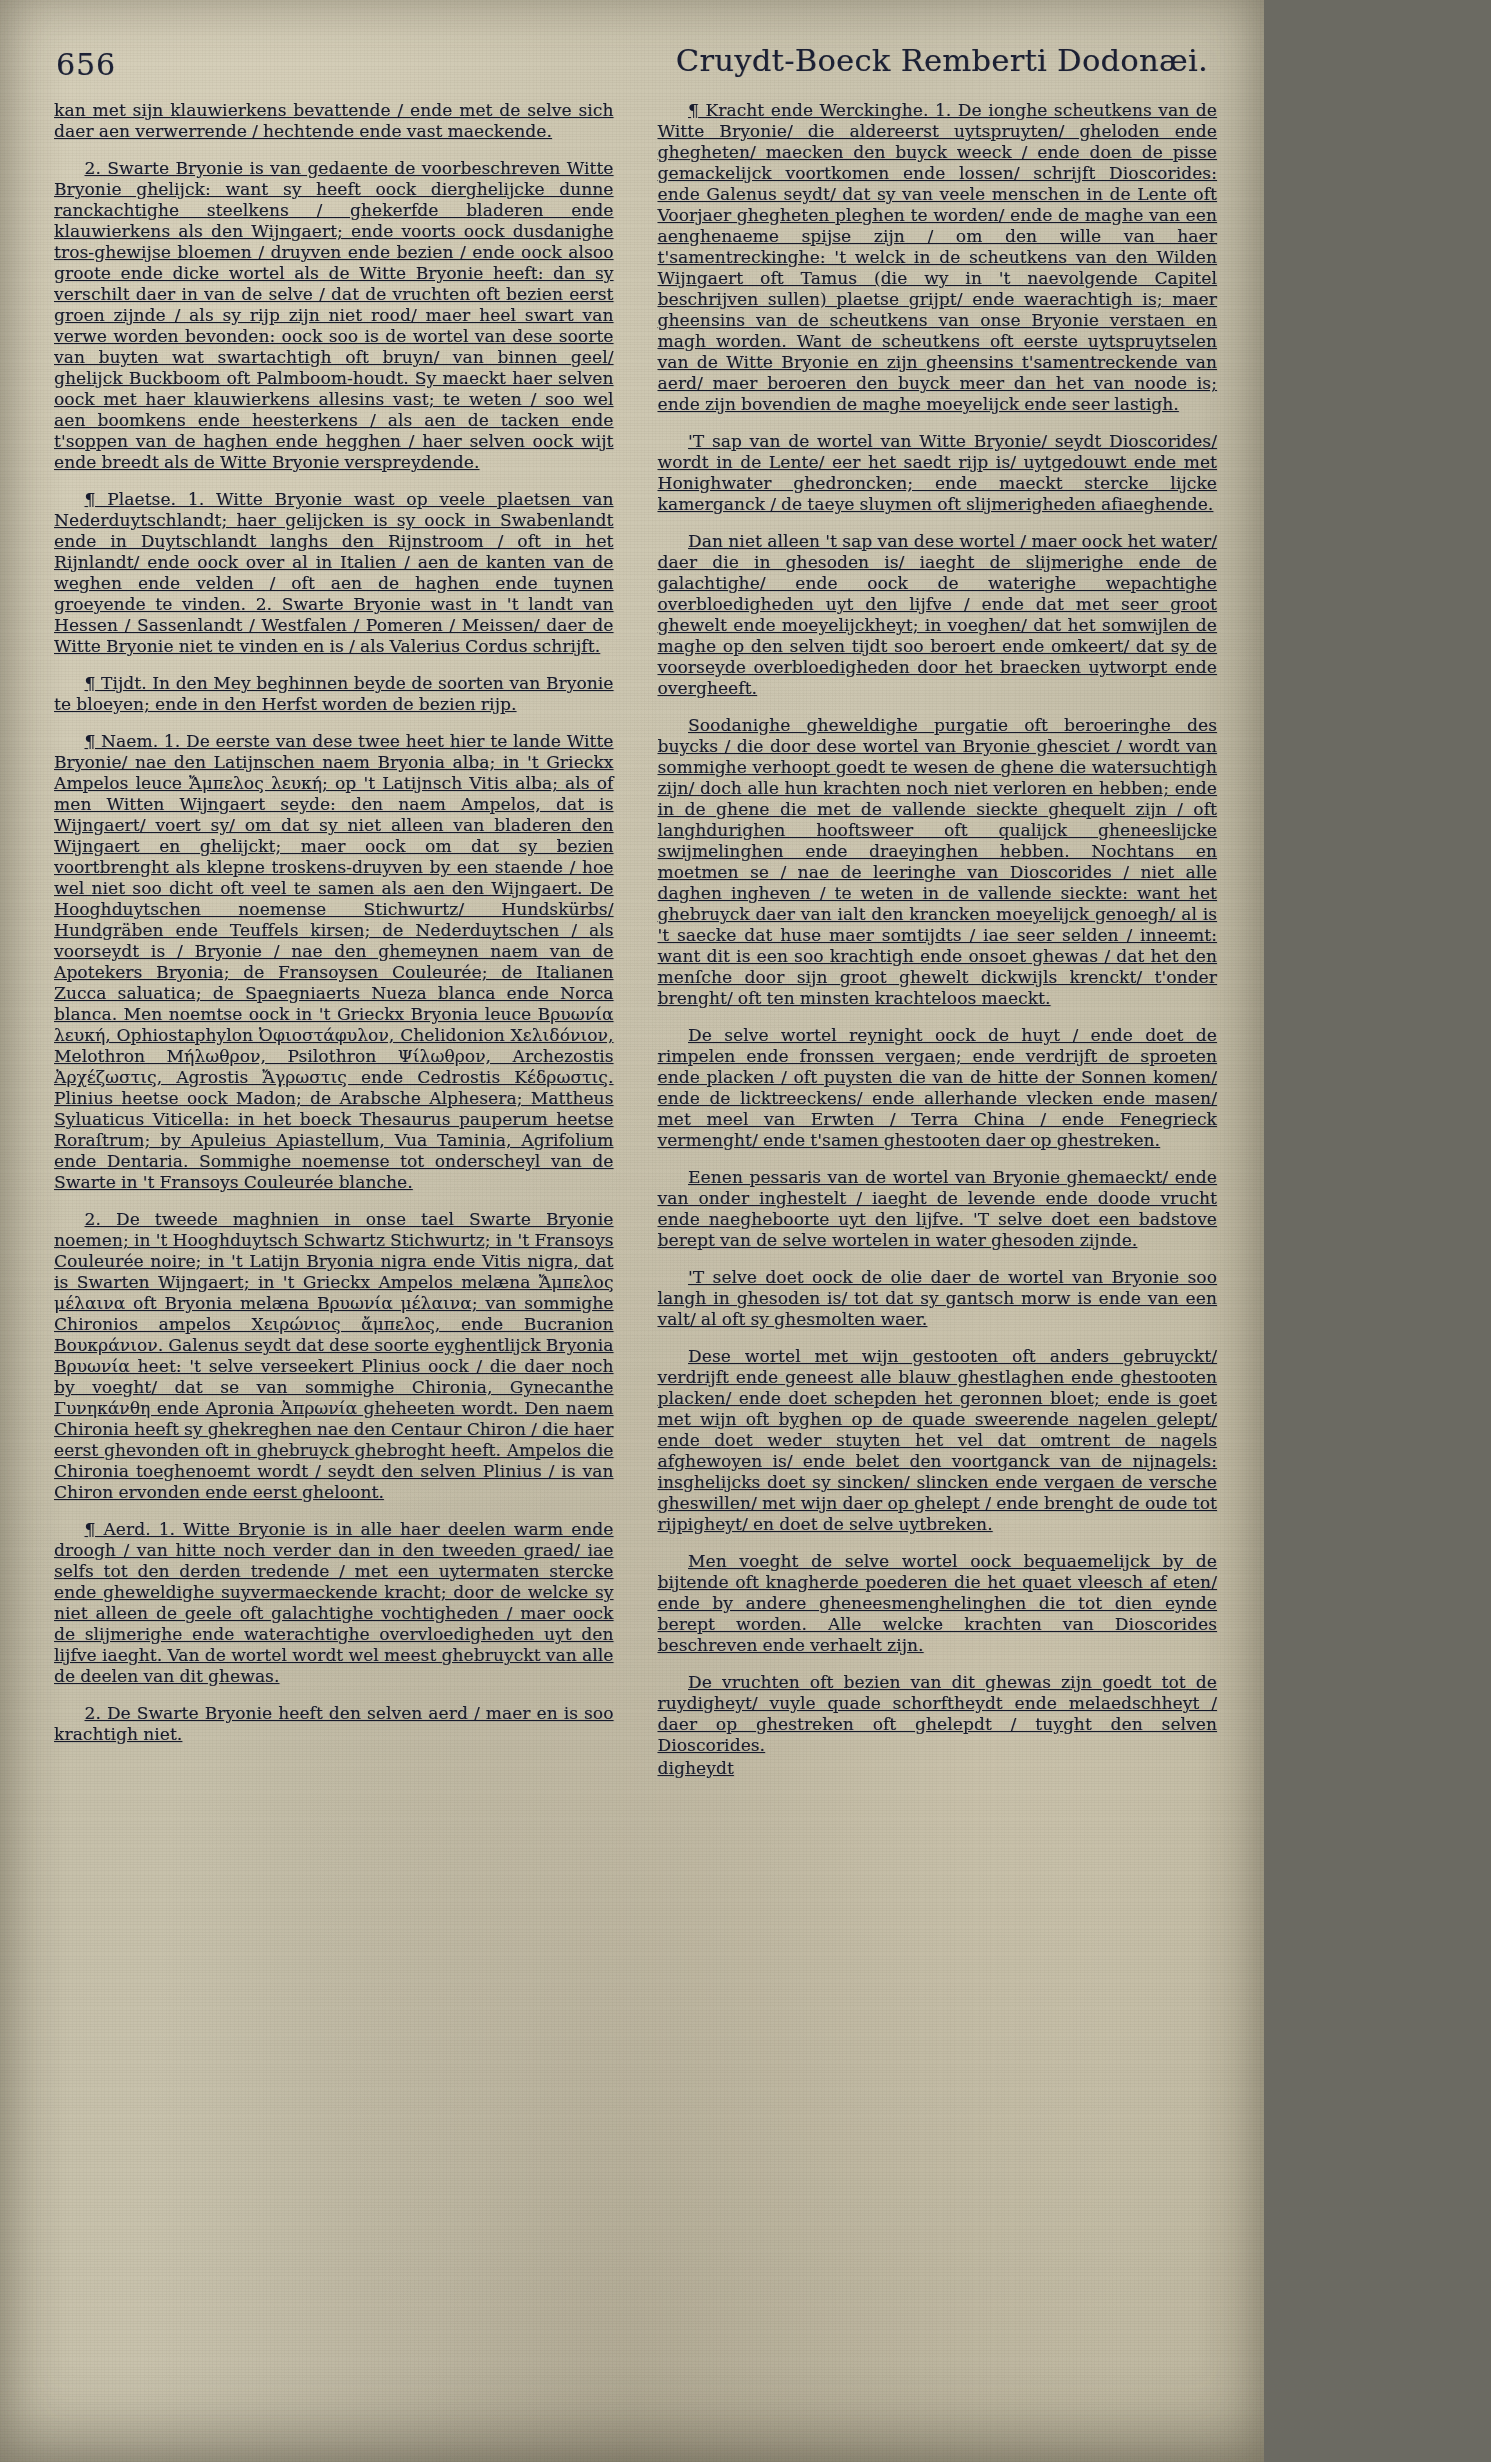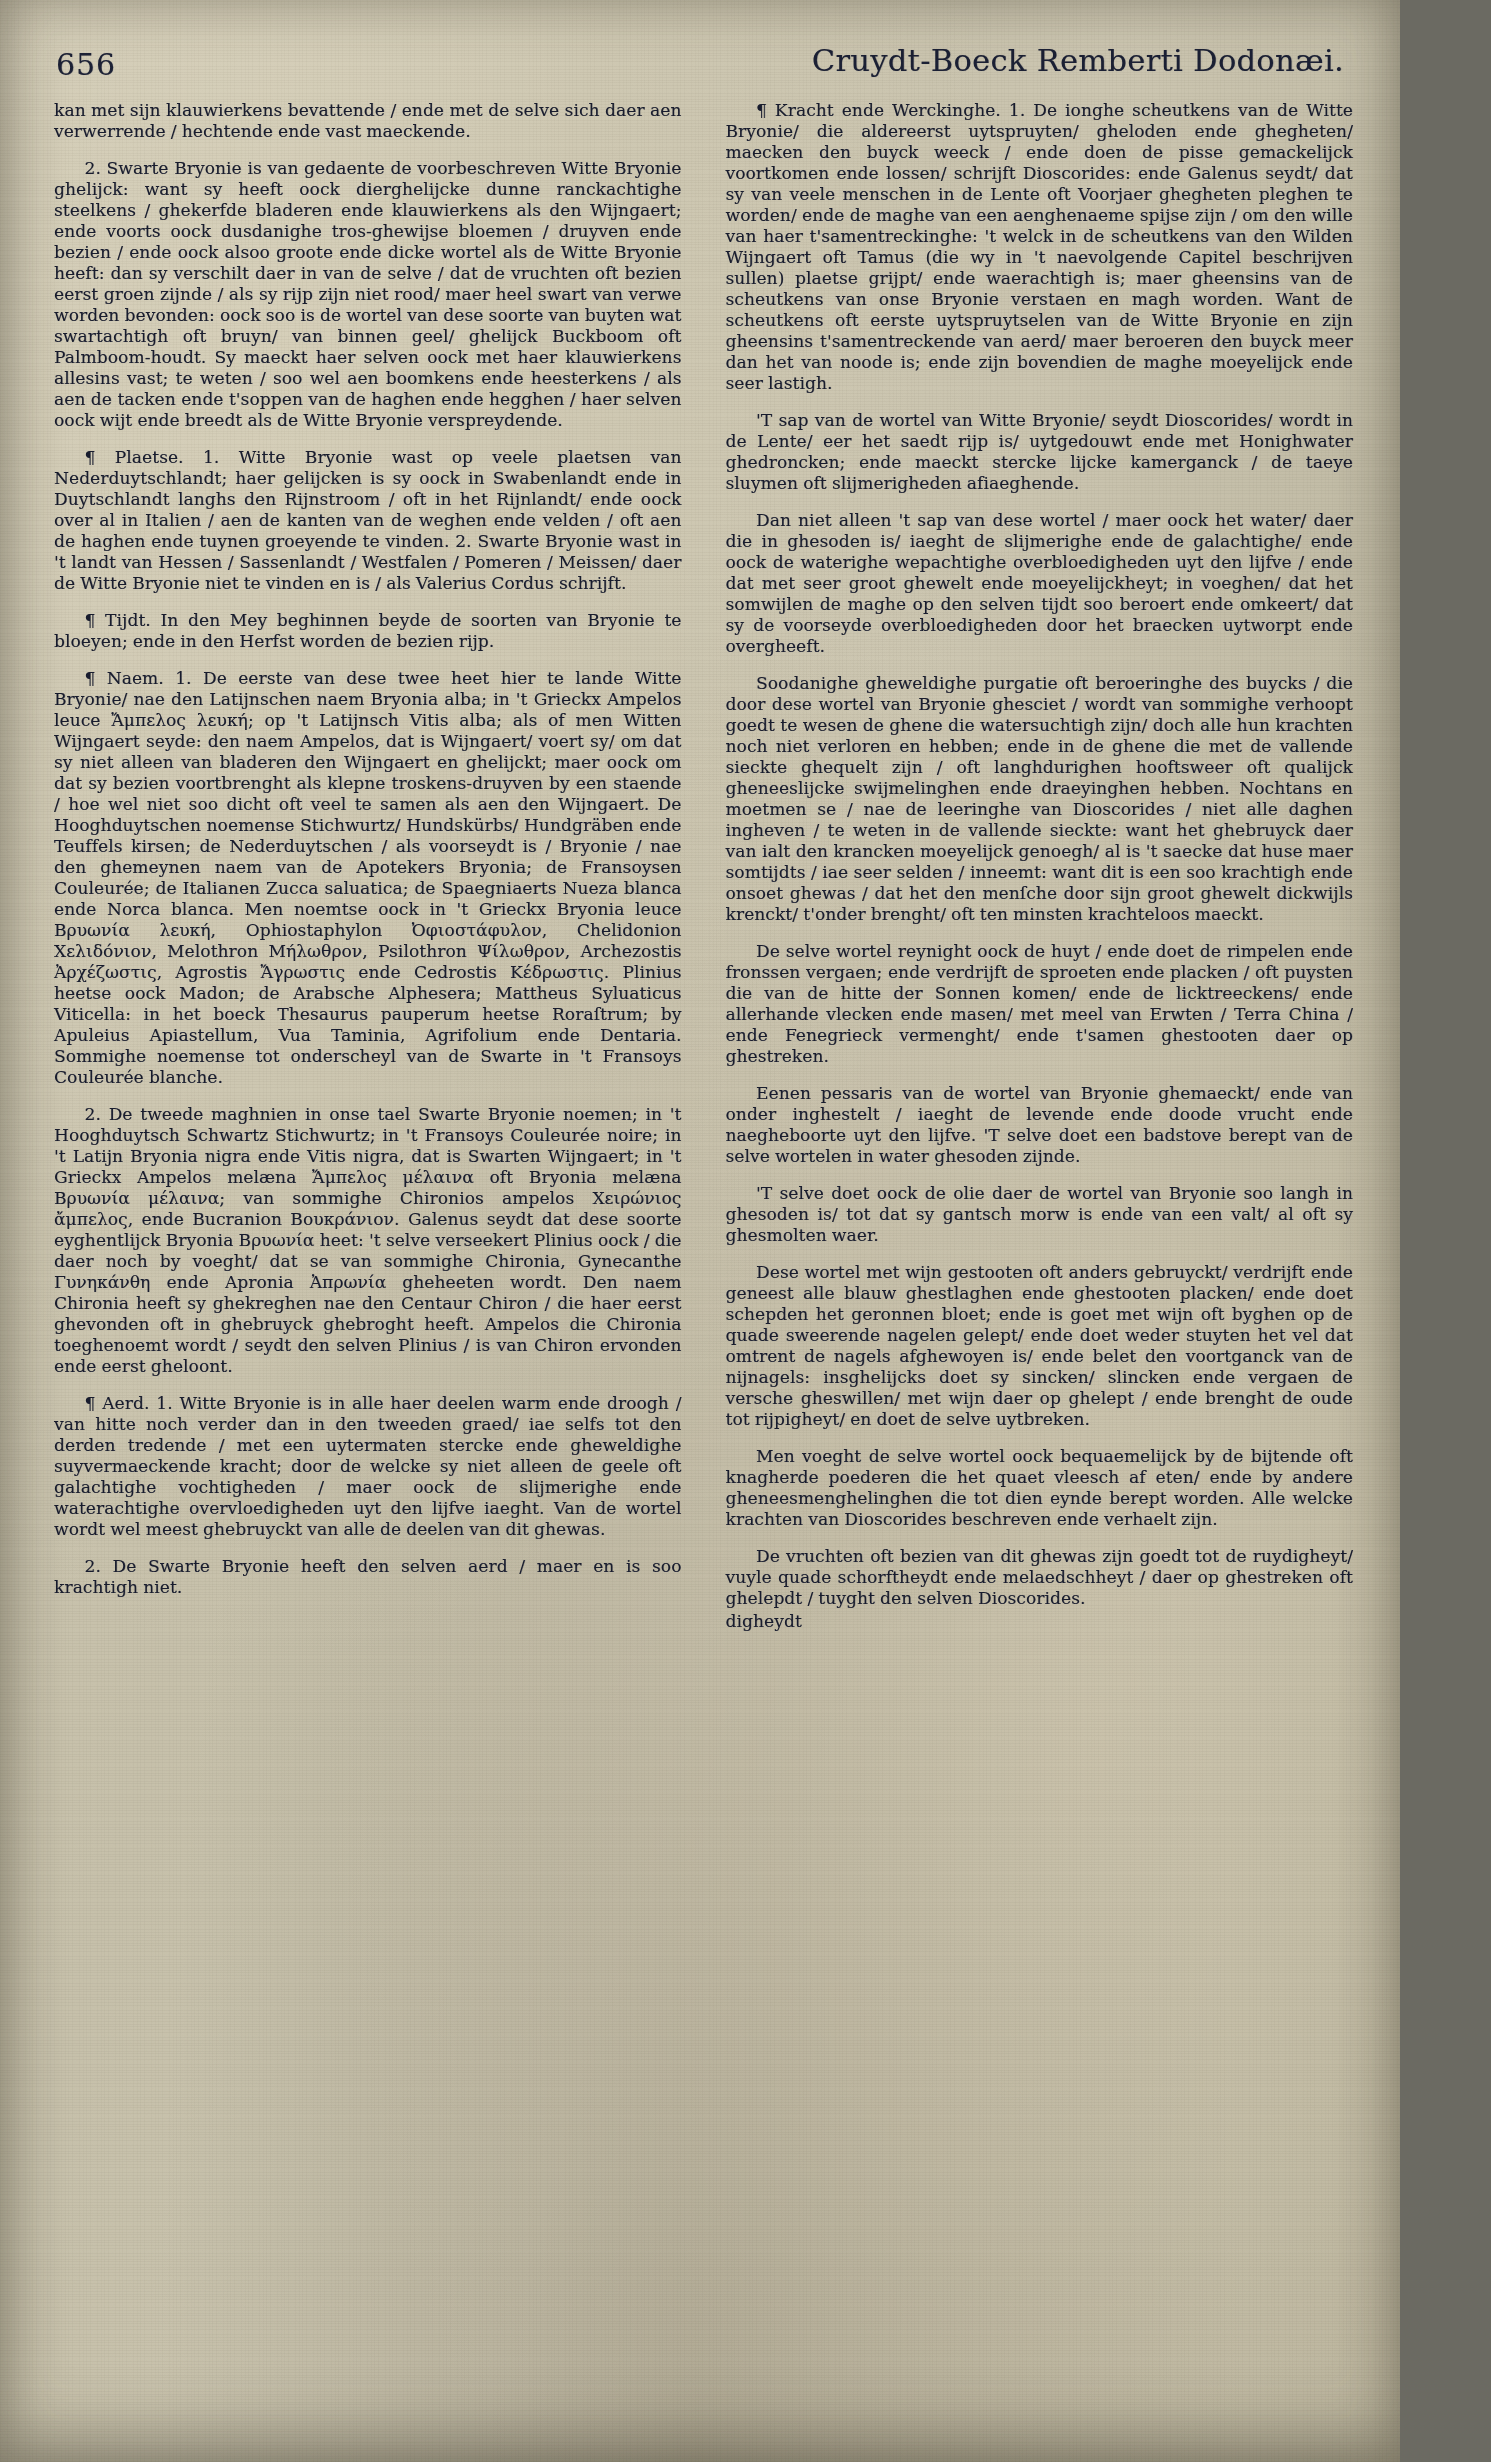--- a/index.html
+++ b/index.html
@@ -2,21 +2,21 @@
 <html style="font-size:14.3px"><head>
 <meta charset="utf-8">
 <style>
   html, body {
     margin: 0;
     padding: 0;
     background: #6b6a62;
   }
   .page {
     position: relative;
-    width: 1400px;
+    width: 1264px;
     height: 2462px;
     background: #c9c3ae;
     background-image:
       radial-gradient(ellipse at 20% 12%, rgba(225,218,196,0.55) 0%, rgba(225,218,196,0) 45%),
       radial-gradient(ellipse at 78% 70%, rgba(215,206,182,0.5) 0%, rgba(215,206,182,0) 50%),
       radial-gradient(ellipse at 50% 100%, rgba(120,112,92,0.35) 0%, rgba(120,112,92,0) 55%),
       linear-gradient(105deg, #cdc7b2 0%, #c6c0aa 30%, #cbc5b0 55%, #bdb7a1 80%, #b6b099 100%);
     overflow: hidden;
     font-family: "DejaVu Serif", serif;
     color: #161a2c;
@@ -71,20 +71,21 @@
 
   
   .columns {
     position: absolute;
     top: 100px;
     left: 54px;
     right: 47px;
     bottom: 23px;
     display: flex;
     gap: 44px;
+    text-decoration: underline;
   }
   .col {
     width: 677px;
     position: relative;
   }
   .col p,
   .col .para {
     margin: 0;
     font-size: 17px;
     line-height: 21px;

